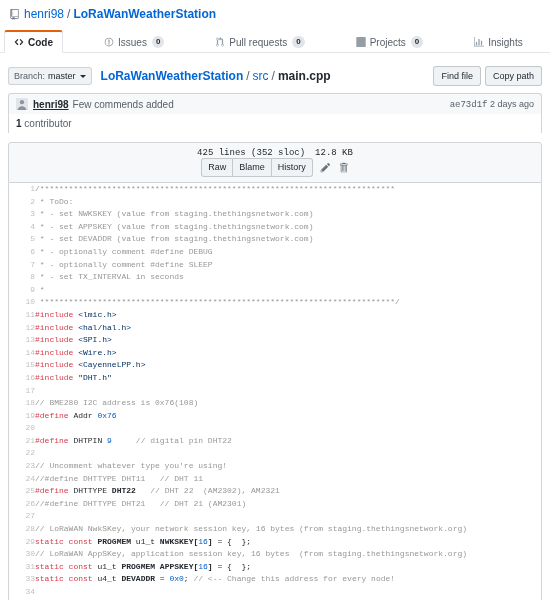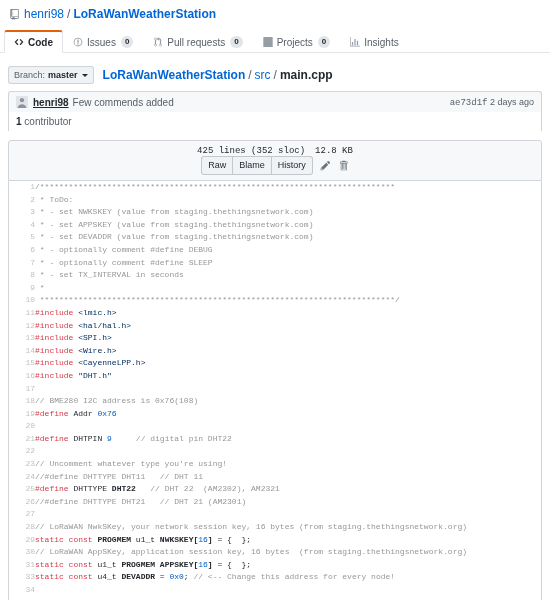--- a/index.html
+++ b/index.html
@@ -23,20 +23,21 @@
   .repo-sep { color: #586069; margin: 0 3px; }
   .repo-name { color: #0366d6; font-weight: bold; text-decoration: none; }
 
   
   .nav-tabs {
     display: flex; align-items: stretch;
     margin-top: 8px;
     border-bottom: 1px solid #e1e4e8;
     padding-left: 4px;
     height: 23px;
+    gap: 31px;
   }
   .nav-tab {
     display: flex; align-items: center;
     padding: 0 9px;
     font-size: 10px; color: #586069;
     border: 1px solid transparent;
     border-bottom: none;
     margin-bottom: -1px;
     line-height: 21px;
     white-space: nowrap;
@@ -69,21 +70,21 @@
     display: inline-flex; align-items: center;
     background: #eff3f6;
     border: 1px solid rgba(27,31,35,0.15);
     border-radius: 3px;
     padding: 1px 5px;
     font-size: 9px; color: #24292e;
     line-height: 14px;
     margin-right: 9px;
   }
   .branch-select .lbl { color: #586069; font-weight: 400; margin-right: 3px; }
-  .branch-select .val { font-weight: bold; }
+  .branch-select .val { font-weight: normal; }
   .caret {
     display:inline-block; width:0; height:0; margin-left:4px;
     border-left:3px solid transparent; border-right:3px solid transparent;
     border-top:3px solid #24292e;
   }
   .breadcrumb { font-size: 12px; color: #24292e; flex: 1; }
   .breadcrumb .bc-link { color: #0366d6; font-weight: bold; text-decoration: none; }
   .breadcrumb .bc-mid { color: #0366d6; font-weight: 400; text-decoration: none; }
   .breadcrumb .bc-slash { color: #586069; margin: 0 3px; font-weight: 400; }
   .breadcrumb .bc-current { color: #24292e; font-weight: bold; }
@@ -269,20 +270,24 @@
     <div class="branch-select">
       <span class="lbl">Branch:</span>
       <span class="val">master</span>
       <span class="caret"></span>
     </div>
 
     <div class="breadcrumb">
       <a class="bc-link" href="#">LoRaWanWeatherStation</a><span class="bc-slash">/</span><a class="bc-mid" href="#">src</a><span class="bc-slash">/</span><span class="bc-current">main.cpp</span>
     </div>
 
+    <div class="btn-group">
+      <button class="btn">Find file</button>
+      <button class="btn">Copy path</button>
+    </div>
   </div>
 
   <div class="commit-bar">
     <span class="avatar">
       <svg viewBox="0 0 12 12">
           <rect width="12" height="12" fill="#e1e4e8"></rect>
           <circle cx="6" cy="4.2" r="2.1" fill="#8b949e"></circle>
           <path d="M1.6 12c.3-2.4 2.2-3.8 4.4-3.8S10.1 9.6 10.4 12z" fill="#8b949e"></path>
         </svg>
     </span>

